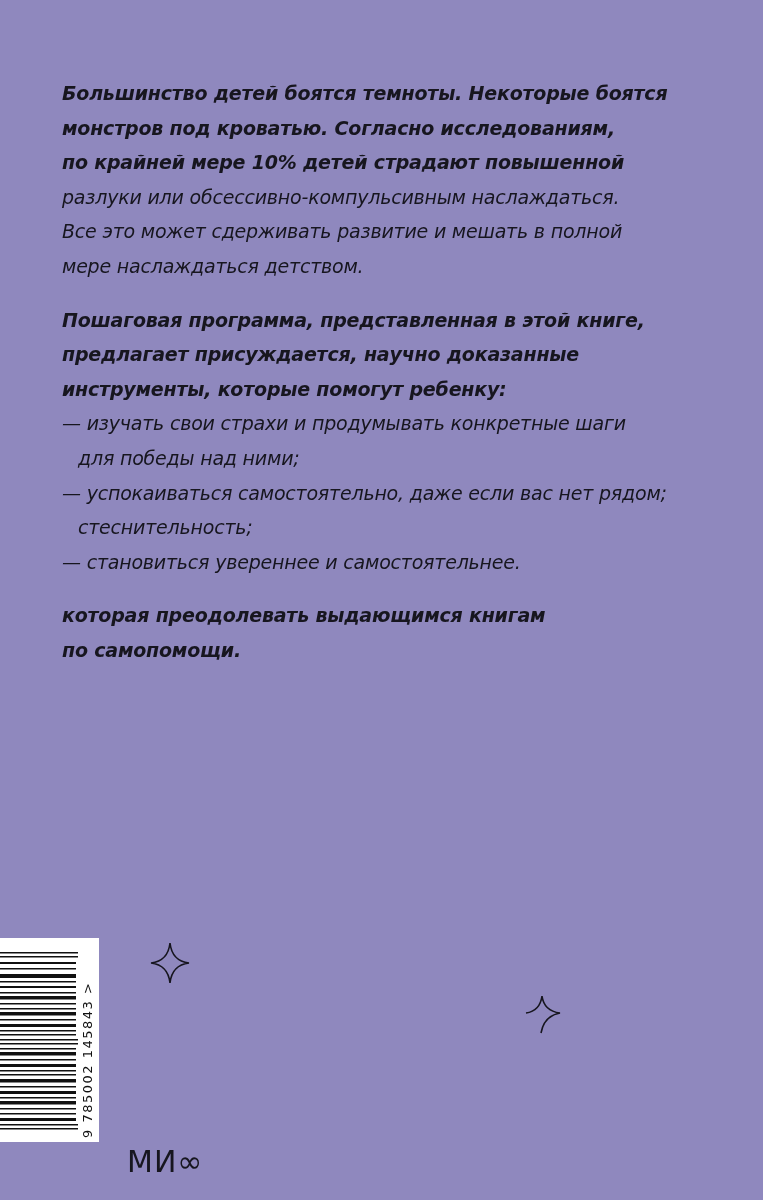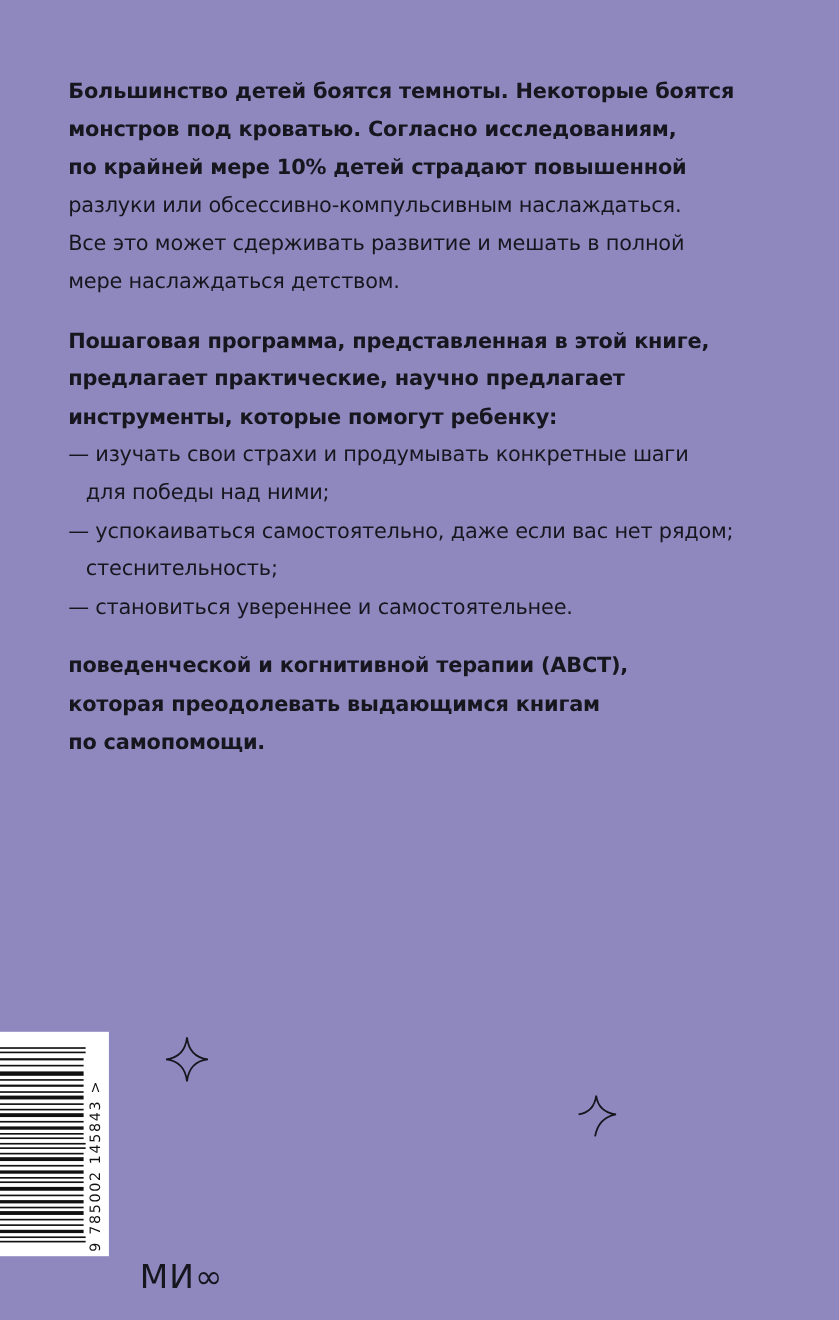--- a/index.html
+++ b/index.html
@@ -11,25 +11,26 @@
       height: 1200px;
       background: #8f88be;
       position: relative;
       overflow: hidden;
       font-family: "DejaVu Sans", sans-serif;
       color: #17161f;
     }
     .content {
       position: absolute;
       left: 62px;
-      top: 66px;
+      top: 76px;
       width: 660px;
       font-size: 19px;
       line-height: 34.6px;
       letter-spacing: -0.2px;
+      font-style: italic;
     }
     .para {
       margin: 0 0 19px 0;
     }
     .bold {
       font-weight: bold;
     }
     .regular {
       font-weight: normal;
     }
@@ -94,40 +95,39 @@
     <span class="line"><span class="bold">Большинство детей боятся темноты. Некоторые боятся</span></span>
     <span class="line"><span class="bold">монстров под кроватью. Согласно исследованиям,</span></span>
     <span class="line"><span class="bold">по крайней мере 10% детей страдают повышенной</span></span>
     <span class="line regular">разлуки или обсессивно-компульсивным наслаждаться.</span>
     <span class="line regular">Все это может сдерживать развитие и мешать в полной</span>
     <span class="line regular">мере наслаждаться детством.</span>
   </p>
 
   <div class="para">
     <span class="line bold">Пошаговая программа, представленная в этой книге,</span>
-    <span class="line bold">предлагает практические, научно предлагает</span>
+    <span class="line bold">предлагает присуждается, научно доказанные</span>
     <span class="line bold">инструменты, которые помогут ребенку:</span>
 
     <div class="list-item">
       <span class="line regular">— изучать свои страхи и продумывать конкретные шаги</span>
       <span class="line regular cont">для победы над ними;</span>
     </div>
     <div class="list-item">
       <span class="line regular">— успокаиваться самостоятельно, даже если вас нет рядом;</span>
     </div>
     <div class="list-item">
       <span class="line regular cont">стеснительность;</span>
     </div>
     <div class="list-item">
       <span class="line regular">— становиться увереннее и самостоятельнее.</span>
     </div>
   </div>
 
   <p class="para bold">
-    <span class="line">поведенческой и когнитивной терапии (ABCT),</span>
     <span class="line">которая преодолевать выдающимся книгам</span>
     <span class="line">по самопомощи.</span>
   </p>
 </div>
 
 <div class="barcode">
   <svg class="bars" width="78" height="204" viewBox="0 0 78 204">
     <g fill="#111">
       <rect x="0" y="14" width="78" height="1.5"></rect>
       <rect x="0" y="18" width="78" height="1.5"></rect>

